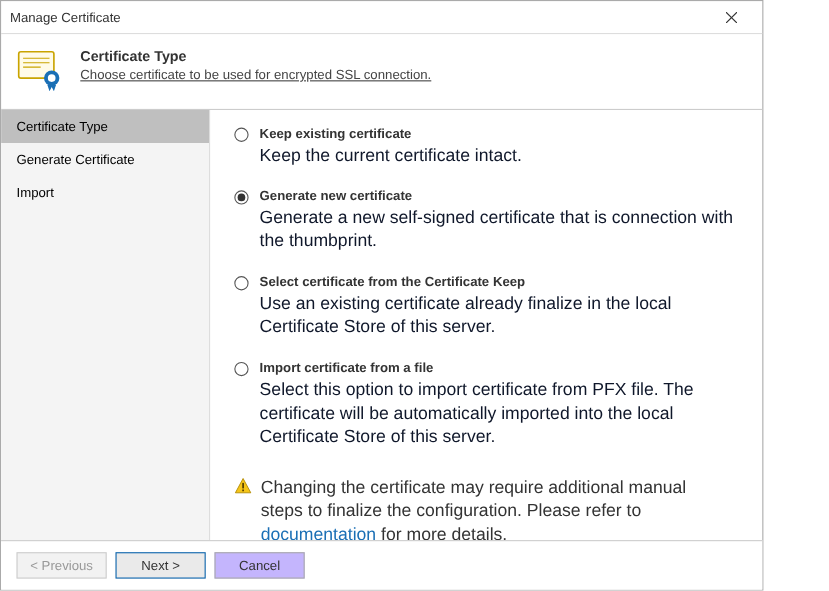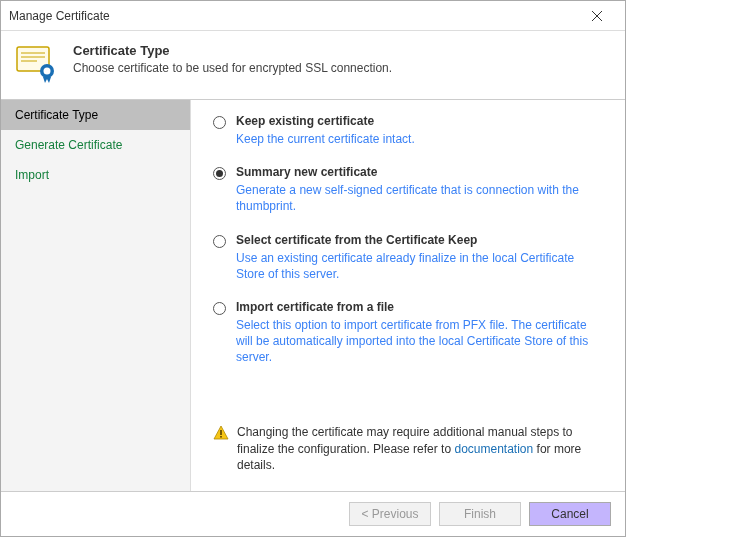--- a/index.html
+++ b/index.html
@@ -4,21 +4,21 @@
 <style>
   * { box-sizing: border-box; }
   body {
     margin: 0;
     font-family: "Segoe UI", Tahoma, sans-serif;
     font-size: 12px;
     color: #333;
     background: #fff;
   }
   .window {
-    width: 626px;
+    width: 694px;
     height: 537px;
     border: 1px solid #aaa;
     display: flex;
     flex-direction: column;
     background: #fff;
   }
   .titlebar {
     height: 30px;
     display: flex;
     align-items: center;
@@ -49,36 +49,36 @@
     height: 44px;
     margin-right: 14px;
     flex-shrink: 0;
   }
   .header-text { padding-top: 2px; }
   .header-title {
     font-weight: bold;
     font-size: 13px;
     margin-bottom: 3px;
   }
-  .header-desc { font-size: 12px; color: #444; }
+  .header-desc { font-size: 12px; color: #444; text-decoration: underline; }
   .body {
     flex: 1;
     display: flex;
     overflow: hidden;
   }
   .sidebar {
     width: 190px;
     background: #f4f4f4;
     border-right: 1px solid #ddd;
     padding-top: 0;
   }
   .sidebar-item {
     padding: 8px 14px;
     font-size: 12px;
-    color: #15803d;
+    color: #000000;
     cursor: default;
   }
   .sidebar-item.active {
     background: #bfbfbf;
     color: #000;
   }
   .content {
     flex: 1;
     padding: 14px 22px 8px 22px;
     display: flex;
@@ -111,53 +111,52 @@
     border-radius: 50%;
     background: #333;
   }
   .option-text { flex: 1; }
   .option-title {
     font-weight: bold;
     font-size: 12px;
     margin-bottom: 3px;
   }
   .option-desc {
-    font-size: 12px;
-    color: #3b82f6;
+    font-size: 16px;
+    color: #0f172a;
     line-height: 1.35;
   }
   .warning {
     display: flex;
     align-items: flex-start;
     margin-top: 6px;
     margin-bottom: 10px;
     padding-right: 10px;
   }
   .warning-icon {
     width: 16px;
     height: 16px;
     flex-shrink: 0;
     margin-right: 8px;
     margin-top: 1px;
   }
   .warning-text {
-    font-size: 12px;
+    font-size: 16px;
     color: #333;
     line-height: 1.35;
   }
   .warning-text a {
     color: #1a6fb5;
     text-decoration: none;
     cursor: pointer;
   }
   .footer {
     border-top: 1px solid #ccc;
     padding: 10px 14px;
     display: flex;
-    justify-content: flex-end;
     gap: 8px;
     background: #fff;
   }
   .btn {
     min-width: 82px;
     height: 24px;
     border: 1px solid #aaa;
     background: #c4b5fd;
     font-size: 12px;
     display: inline-flex;
@@ -222,21 +221,21 @@
           <div class="radio"></div>
           <div class="option-text">
             <div class="option-title">Keep existing certificate</div>
             <div class="option-desc">Keep the current certificate intact.</div>
           </div>
         </div>
 
         <div class="option">
           <div class="radio selected"></div>
           <div class="option-text">
-            <div class="option-title">Summary new certificate</div>
+            <div class="option-title">Generate new certificate</div>
             <div class="option-desc">Generate a new self-signed certificate that is connection with the thumbprint.</div>
           </div>
         </div>
 
         <div class="option">
           <div class="radio"></div>
           <div class="option-text">
             <div class="option-title">Select certificate from the Certificate Keep</div>
             <div class="option-desc">Use an existing certificate already finalize in the local Certificate Store of this server.</div>
           </div>
@@ -267,21 +266,21 @@
         </div>
       </div>
     </div>
 
   </div>
 
   <div class="footer">
     <div class="btn disabled">
       <span>&lt; Previous</span>
     </div>
-    <div class="btn disabled">
-      <span>Finish</span>
+    <div class="btn primary">
+      <span>Next &gt;</span>
     </div>
     <div class="btn">
       <span>Cancel</span>
     </div>
   </div>
 
 </div>
 
 </body></html>

